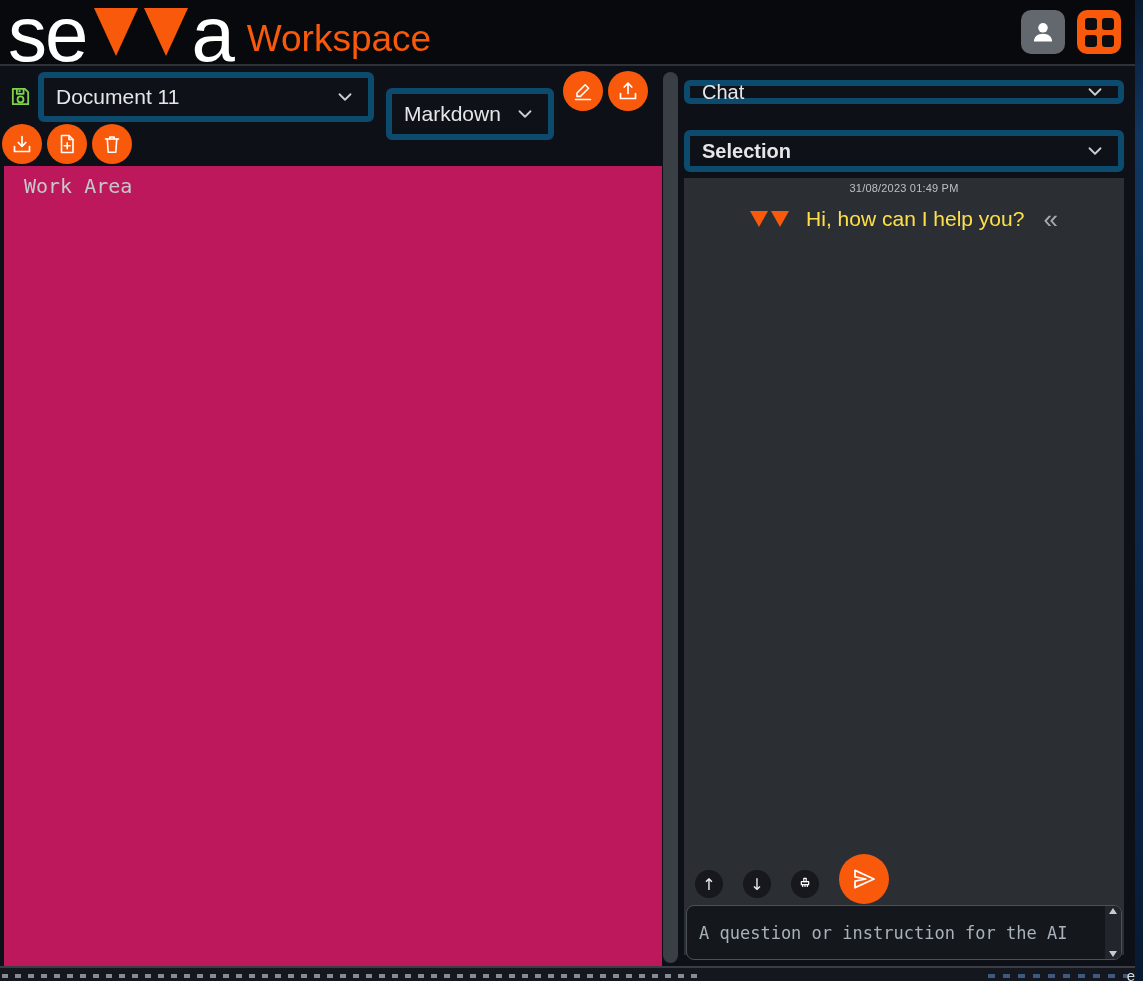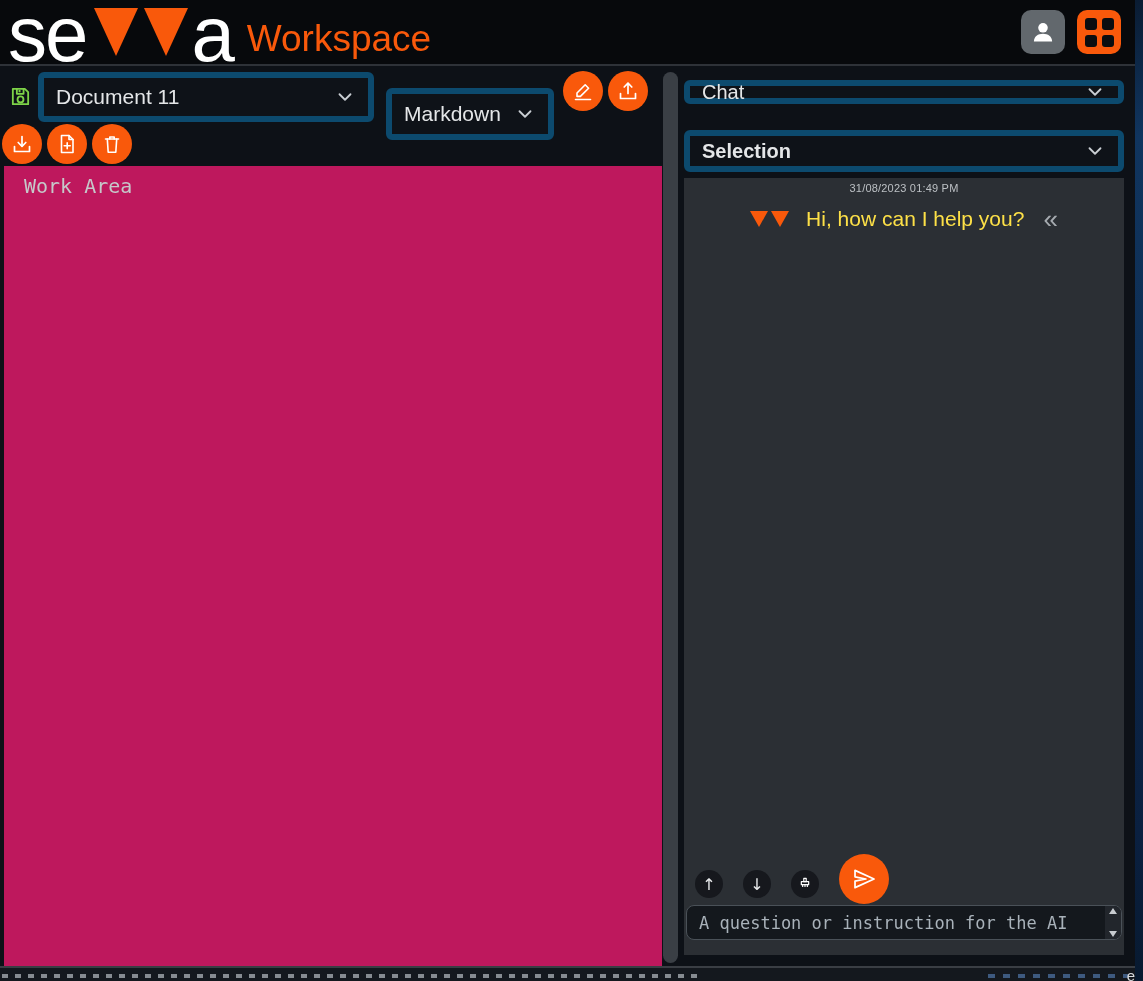--- a/index.html
+++ b/index.html
@@ -72,21 +72,21 @@
   .controls { position:absolute; left:0; top:676px; width:440px; height:60px; }
   .mini-btn { position:absolute; width:28px; height:28px; border-radius:50%; background:#16181D;
     display:flex; align-items:center; justify-content:center; color:#E8EAEC; font-size:16px; cursor:pointer;
     font-family:"DejaVu Sans", sans-serif; }
   .mini-up { left:11px; top:16px; }
   .mini-down { left:59px; top:16px; }
   .mini-clear { left:107px; top:16px; }
   .send-btn { position:absolute; left:155px; top:0; width:50px; height:50px; border-radius:50%;
     background:#F9590B; display:flex; align-items:center; justify-content:center; cursor:pointer; }
 
-  .chat-input { position:absolute; left:2px; top:727px; width:436px; height:35px; background:#14181D;
+  .chat-input { position:absolute; left:2px; top:727px; width:436px; height:55px; background:#14181D;
     border:1px solid #4A5158; border-radius:8px; display:flex; align-items:center; overflow:hidden; cursor:text; }
   .chat-input .ph { flex:1; padding-left:12px; font-family:"DejaVu Sans Mono", monospace;
     font-size:17px; color:#A9B2BA; white-space:nowrap; }
   .fake-scroll { flex:none; width:16px; height:100%; background:#22262C; display:flex; flex-direction:column;
     justify-content:space-between; align-items:center; padding:2px 0; }
   .fake-scroll .tri-up { width:0; height:0; border-left:4px solid transparent; border-right:4px solid transparent;
     border-bottom:6px solid #C8CCD0; }
   .fake-scroll .tri-dn { width:0; height:0; border-left:4px solid transparent; border-right:4px solid transparent;
     border-top:6px solid #C8CCD0; }
 

